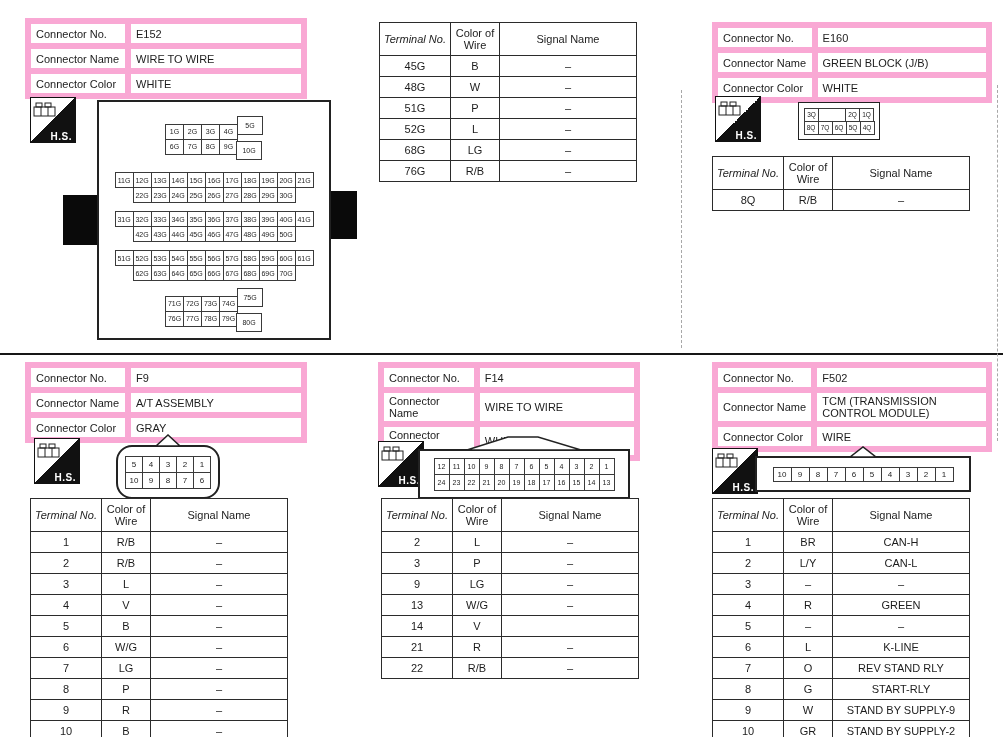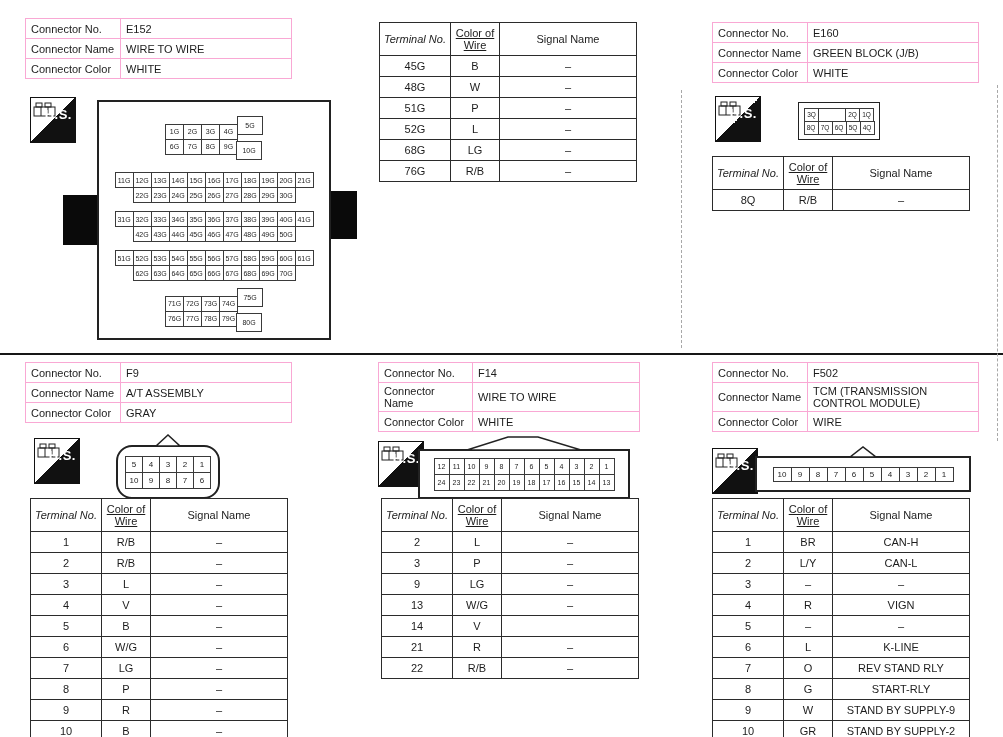--- a/index.html
+++ b/index.html
@@ -3,37 +3,37 @@
 <meta charset="utf-8">
 <style>
   html,body{margin:0;padding:0;background:#e8e8e8;}
   .page{position:relative;width:1003px;height:737px;background:#ffffff;overflow:hidden;
         font-family:"Liberation Sans", sans-serif;color:#1c1c1c;}
   .sec{position:absolute;}
 
   
   table{border-collapse:collapse;background:#fff;}
   .info{border:1.5px solid #2b2b2b;}
-  .info td{border:1px solid #f9a8d4;font-size:11px;padding:2px 5px;height:15px;vertical-align:middle;}
+  .info td{border:6px solid #f9a8d4;font-size:11px;padding:2px 5px;height:15px;vertical-align:middle;}
   .info td.lbl{width:84px;}
   .info td.val{width:160px;}
 
   
   .term{border:1.5px solid #2b2b2b;}
   .term th,.term td{border:1px solid #2b2b2b;font-size:11px;text-align:center;padding:1px 3px;}
   .term th{font-weight:normal;height:30px;}
   .term td{height:18px;}
   th.c-term{width:64px;font-style:italic;}
-  th.c-wire{width:42px;text-decoration:underline;}
+  th.c-wire{width:42px;}
   th.c-sig{width:130px;}
 
   
   .hs{position:absolute;width:46px;height:46px;border:1px solid #111;
       background:linear-gradient(135deg,#ffffff 0 50%,#111111 50% 100%);box-sizing:border-box;}
-  .hs-label{position:absolute;right:3px;bottom:20px;color:#fff;font-size:13px;font-weight:bold;letter-spacing:.5px;margin-left:12px;}
+  .hs-label{position:absolute;right:3px;bottom:0;color:#fff;font-size:10px;font-weight:bold;letter-spacing:.5px;margin-left:12px;}
   .hs svg{position:absolute;left:2px;top:3px;}
 
   
   .pin{box-sizing:border-box;flex:none;width:19px;height:16px;border:1px solid #3a3a3a;margin-left:-1px;
        display:flex;align-items:center;justify-content:center;font-size:7px;background:#fff;}
   .pin:first-child{margin-left:0;}
   .pin-row{display:flex;justify-content:center;}
   .pin-row + .pin-row{margin-top:-1px;}
 
   
@@ -662,21 +662,21 @@
             <td>CAN-L</td>
           </tr>
           <tr>
             <td>3</td>
             <td>–</td>
             <td>–</td>
           </tr>
           <tr>
             <td>4</td>
             <td>R</td>
-            <td>VIGN</td>
+            <td>GREEN</td>
           </tr>
           <tr>
             <td>5</td>
             <td>–</td>
             <td>–</td>
           </tr>
           <tr>
             <td>6</td>
             <td>L</td>
             <td>K-LINE</td>

